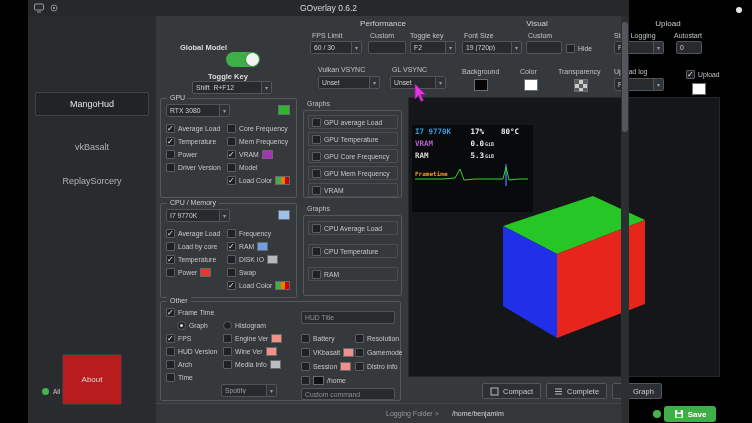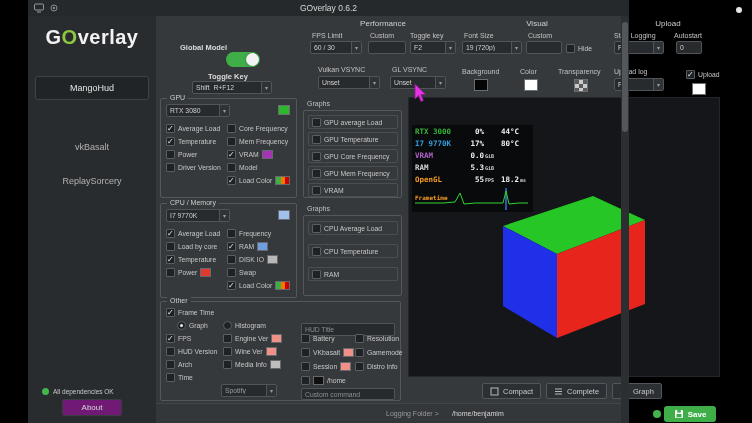--- a/index.html
+++ b/index.html
@@ -13,21 +13,21 @@
   .tb-icons { position:absolute; left:6px; top:3px; display:flex; gap:5px; align-items:center; }
   .sidebar { position:absolute; left:0; top:16px; width:128px; bottom:0; background:#292c2f; }
   .logo { position:absolute; top:10px; left:0; width:100%; text-align:center; font-size:20px;
           font-weight:bold; color:#f2f2f2; letter-spacing:.5px; }
   .logo .o { color:#8dc63f; }
   .nav-item { position:absolute; left:0; width:100%; text-align:center; color:#b2b2b2; font-size:9px; cursor:default; }
   .nav-item.active { left:7px; width:114px; background:#212427; border:1px solid #3f4347; border-radius:2px;
                      padding:6px 0; color:#e4e4e4; }
   .dep { position:absolute; left:14px; bottom:28px; display:flex; gap:4px; align-items:center; color:#c8c8c8; font-size:6.5px; }
   .dep-dot { width:7px; height:7px; border-radius:50%; background:#43b54b; }
-  .about-btn { position:absolute; left:34px; bottom:7px; width:60px; padding:3px 0; background:#701a75;
+  .about-btn { position:absolute; left:34px; bottom:18px; width:60px; padding:20px 0; background:#b91c1c;
                border:1px solid #393d41; border-radius:2px; color:#d8d8d8; font-size:8px; text-align:center; }
   .main { position:absolute; left:128px; top:16px; right:8px; bottom:0; background:#35393c; }
   .scrollbar { position:absolute; right:0; top:16px; width:8px; bottom:0; background:#2c2f32; }
   .scroll-thumb { position:absolute; left:1px; width:6px; top:6px; height:110px; background:#53575c; border-radius:3px; }
 
   .lbl { position:absolute; color:#c2c2c2; font-size:7px; white-space:nowrap; }
   .lbl.b { font-weight:bold; color:#dadada; font-size:7.5px; }
   .sec { position:absolute; height:80px; }
   .sec-title { position:absolute; top:0; width:100%; text-align:center; color:#cfcfcf; font-size:8px; }
 
@@ -101,22 +101,21 @@
           </svg>
         <svg width="8" height="8" viewBox="0 0 8 8">
             <circle cx="4" cy="4" r="3" fill="none" stroke="#8a8a8a"></circle>
             <circle cx="4" cy="4" r="1.2" fill="#8a8a8a"></circle>
           </svg>
       </span>
       <span>GOverlay 0.6.2</span>
     </div>
 
     <div class="sidebar">
-      <div class="logo"><span>G</span><span class="o">O</span><span>verlay</span></div>
-      <div class="nav-item active" style="top:60px">MangoHud</div>
+      <div class="nav-item active" style="top:76px">MangoHud</div>
       <div class="nav-item" style="top:126px">vkBasalt</div>
       <div class="nav-item" style="top:160px">ReplaySorcery</div>
       <div class="dep">
         <span class="dep-dot"></span>
         <span>All dependencies OK</span>
       </div>
       <div class="about-btn">About</div>
     </div>
 
     <div class="main">
@@ -383,21 +382,21 @@
           </div>
         <div class="cbrow" style="left:62px;top:57px">
             <span class="cb"></span>
             <span class="cbl">Media Info</span>
             <span class="sw" style="background: rgb(189, 189, 189);"></span>
           </div>
         <div class="select" style="left:60px;top:82px;width:56px">
             <span class="txt" style="color:#9a9ea2">Spotify</span>
             <span class="arr">▾</span>
           </div>
-        <input class="tinput" style="left: 140px; top: 9px; width: 94px; margin-top: 12px;" placeholder="HUD Title">
+        <input class="tinput" style="left: 140px; top: 9px; width: 94px;" placeholder="HUD Title">
         <div class="cbrow" style="left:140px;top:31px">
             <span class="cb"></span>
             <span class="cbl">Battery</span>
           </div>
         <div class="cbrow" style="left:140px;top:45px">
             <span class="cb"></span>
             <span class="cbl">VKbasalt</span>
             <span class="sw" style="background: rgb(241, 144, 134);"></span>
           </div>
         <div class="cbrow" style="left:140px;top:59px">
@@ -420,27 +419,20 @@
         <div class="cbrow" style="left:140px;top:73px">
             <span class="cb"></span>
             <span class="sw" style="background: rgb(16, 16, 16);"></span>
             <span class="cbl">/home</span>
           </div>
         <input class="tinput" style="left: 140px; top: 86px; width: 94px; height: 12px;" placeholder="Custom command">
       </div>
 
       <div class="preview">
         <div class="overlay">
-          <div class="stat">
-              <span class="nm" style="color: rgb(53, 181, 53);">RTX 3000</span>
-              <span class="v1">0%</span>
-              <span class="u1"></span>
-              <span class="v2">44°C</span>
-              <span class="u2"></span>
-            </div>
           <div class="stat">
               <span class="nm" style="color: rgb(47, 159, 224);">I7 9770K</span>
               <span class="v1">17%</span>
               <span class="u1"></span>
               <span class="v2">80°C</span>
               <span class="u2"></span>
             </div>
           <div class="stat">
               <span class="nm" style="color: rgb(179, 95, 201);">VRAM</span>
               <span class="v1">0.0</span>
@@ -448,27 +440,20 @@
               <span class="v2"></span>
               <span class="u2"></span>
             </div>
           <div class="stat">
               <span class="nm" style="color: rgb(214, 214, 214);">RAM</span>
               <span class="v1">5.3</span>
               <span class="u1">GiB</span>
               <span class="v2"></span>
               <span class="u2"></span>
             </div>
-          <div class="stat">
-              <span class="nm" style="color: rgb(245, 154, 35);">OpenGL</span>
-              <span class="v1">55</span>
-              <span class="u1">FPS</span>
-              <span class="v2">18.2</span>
-              <span class="u2">ms</span>
-            </div>
           <div class="ftwrap">
             <span class="ftlbl">Frametime</span>
             <svg width="113" height="22" viewBox="0 0 113 22">
               <line x1="91" y1="0" x2="91" y2="22" stroke="#3a6fe0" stroke-width="1.5"></line>
               <polyline points="0,15 28,15 40,14 45,5 49,16 60,15 80,15 88,15 91,3 94,16 104,15 113,15" fill="none" stroke="#2fd42f" stroke-width="1"></polyline>
             </svg>
           </div>
         </div>
         <svg class="cube" width="165" height="155" viewBox="0 0 165 155">
           <polygon points="10,40 100,10 152,34 64,68" fill="#25c625"></polygon>

